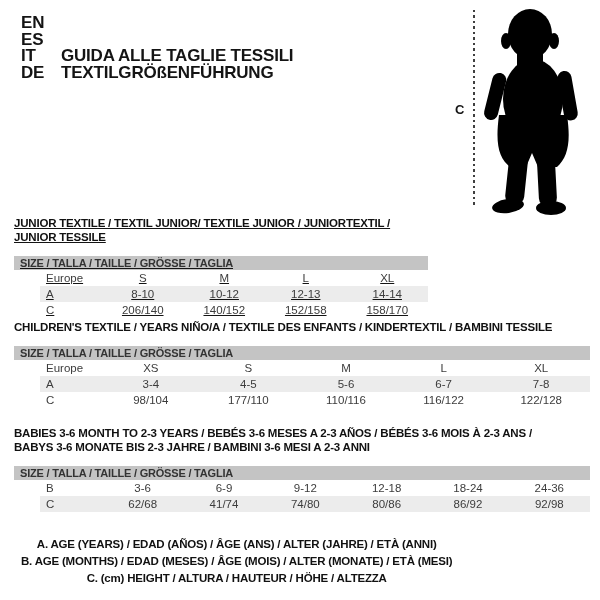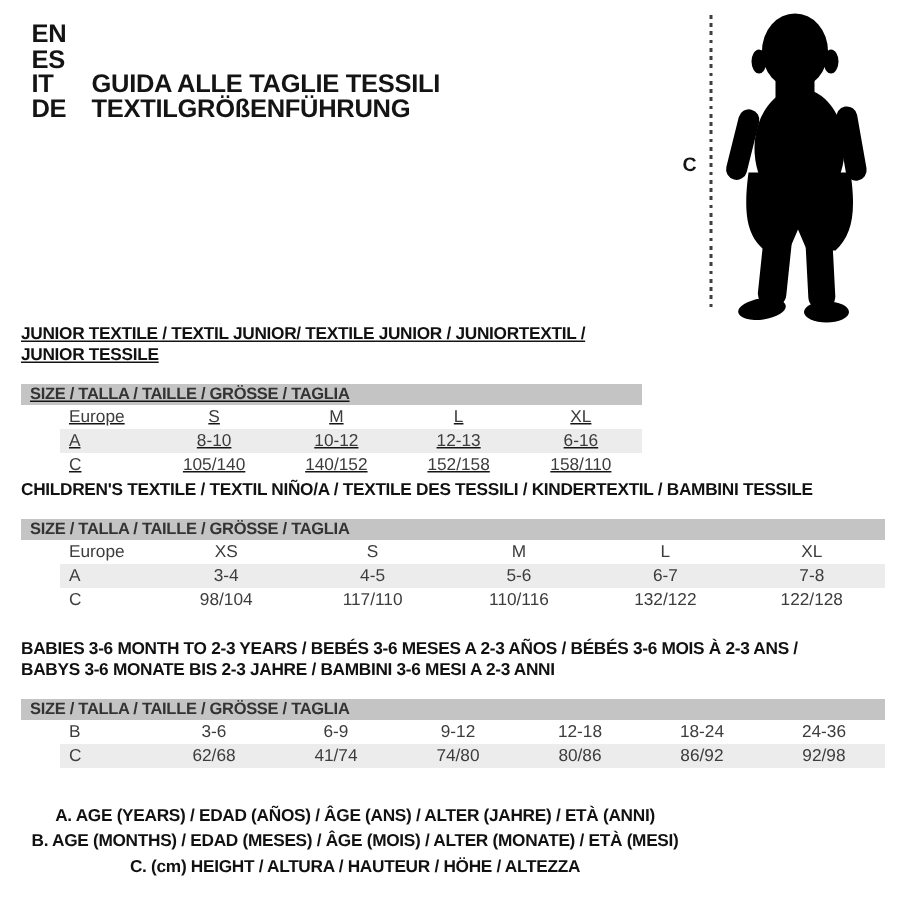--- a/index.html
+++ b/index.html
@@ -102,35 +102,35 @@
         <div class="t-cell">S</div>
         <div class="t-cell">M</div>
         <div class="t-cell">L</div>
         <div class="t-cell">XL</div>
       </div>
       <div class="t-row shaded">
         <div class="t-label">A</div>
         <div class="t-cell">8-10</div>
         <div class="t-cell">10-12</div>
         <div class="t-cell">12-13</div>
-        <div class="t-cell">6-16</div>
+        <div class="t-cell">14-14</div>
       </div>
       <div class="t-row">
         <div class="t-label">C</div>
-        <div class="t-cell">105/140</div>
+        <div class="t-cell">206/140</div>
         <div class="t-cell">140/152</div>
         <div class="t-cell">152/158</div>
-        <div class="t-cell">158/110</div>
+        <div class="t-cell">158/170</div>
       </div>
     </div>
 </section>
 
 <section class="size-table" id="table-children">
   <div class="t-title-wrap">
-    <div class="t-title">CHILDREN'S TEXTILE / TEXTIL NIÑO/A / TEXTILE DES TESSILI / KINDERTEXTIL / BAMBINI TESSILE</div>
+    <div class="t-title">CHILDREN'S TEXTILE / YEARS NIÑO/A / TEXTILE DES ENFANTS / KINDERTEXTIL / BAMBINI TESSILE</div>
   </div>
   <div class="size-bar">SIZE / TALLA / TAILLE / GRÖSSE / TAGLIA</div>
   <div class="t-rows">
       <div class="t-row">
         <div class="t-label">Europe</div>
         <div class="t-cell">XS</div>
         <div class="t-cell">S</div>
         <div class="t-cell">M</div>
         <div class="t-cell">L</div>
         <div class="t-cell">XL</div>
@@ -139,23 +139,23 @@
         <div class="t-label">A</div>
         <div class="t-cell">3-4</div>
         <div class="t-cell">4-5</div>
         <div class="t-cell">5-6</div>
         <div class="t-cell">6-7</div>
         <div class="t-cell">7-8</div>
       </div>
       <div class="t-row">
         <div class="t-label">C</div>
         <div class="t-cell">98/104</div>
-        <div class="t-cell">117/110</div>
+        <div class="t-cell">177/110</div>
         <div class="t-cell">110/116</div>
-        <div class="t-cell">132/122</div>
+        <div class="t-cell">116/122</div>
         <div class="t-cell">122/128</div>
       </div>
     </div>
 </section>
 
 <section class="size-table" id="table-babies">
   <div class="t-title-wrap">
     <div class="t-title">BABIES 3-6 MONTH TO 2-3 YEARS / BEBÉS 3-6 MESES A 2-3 AÑOS / BÉBÉS 3-6 MOIS À 2-3 ANS /</div>
     <div class="t-title">BABYS 3-6 MONATE BIS 2-3 JAHRE / BAMBINI 3-6 MESI A 2-3 ANNI</div>
   </div>

